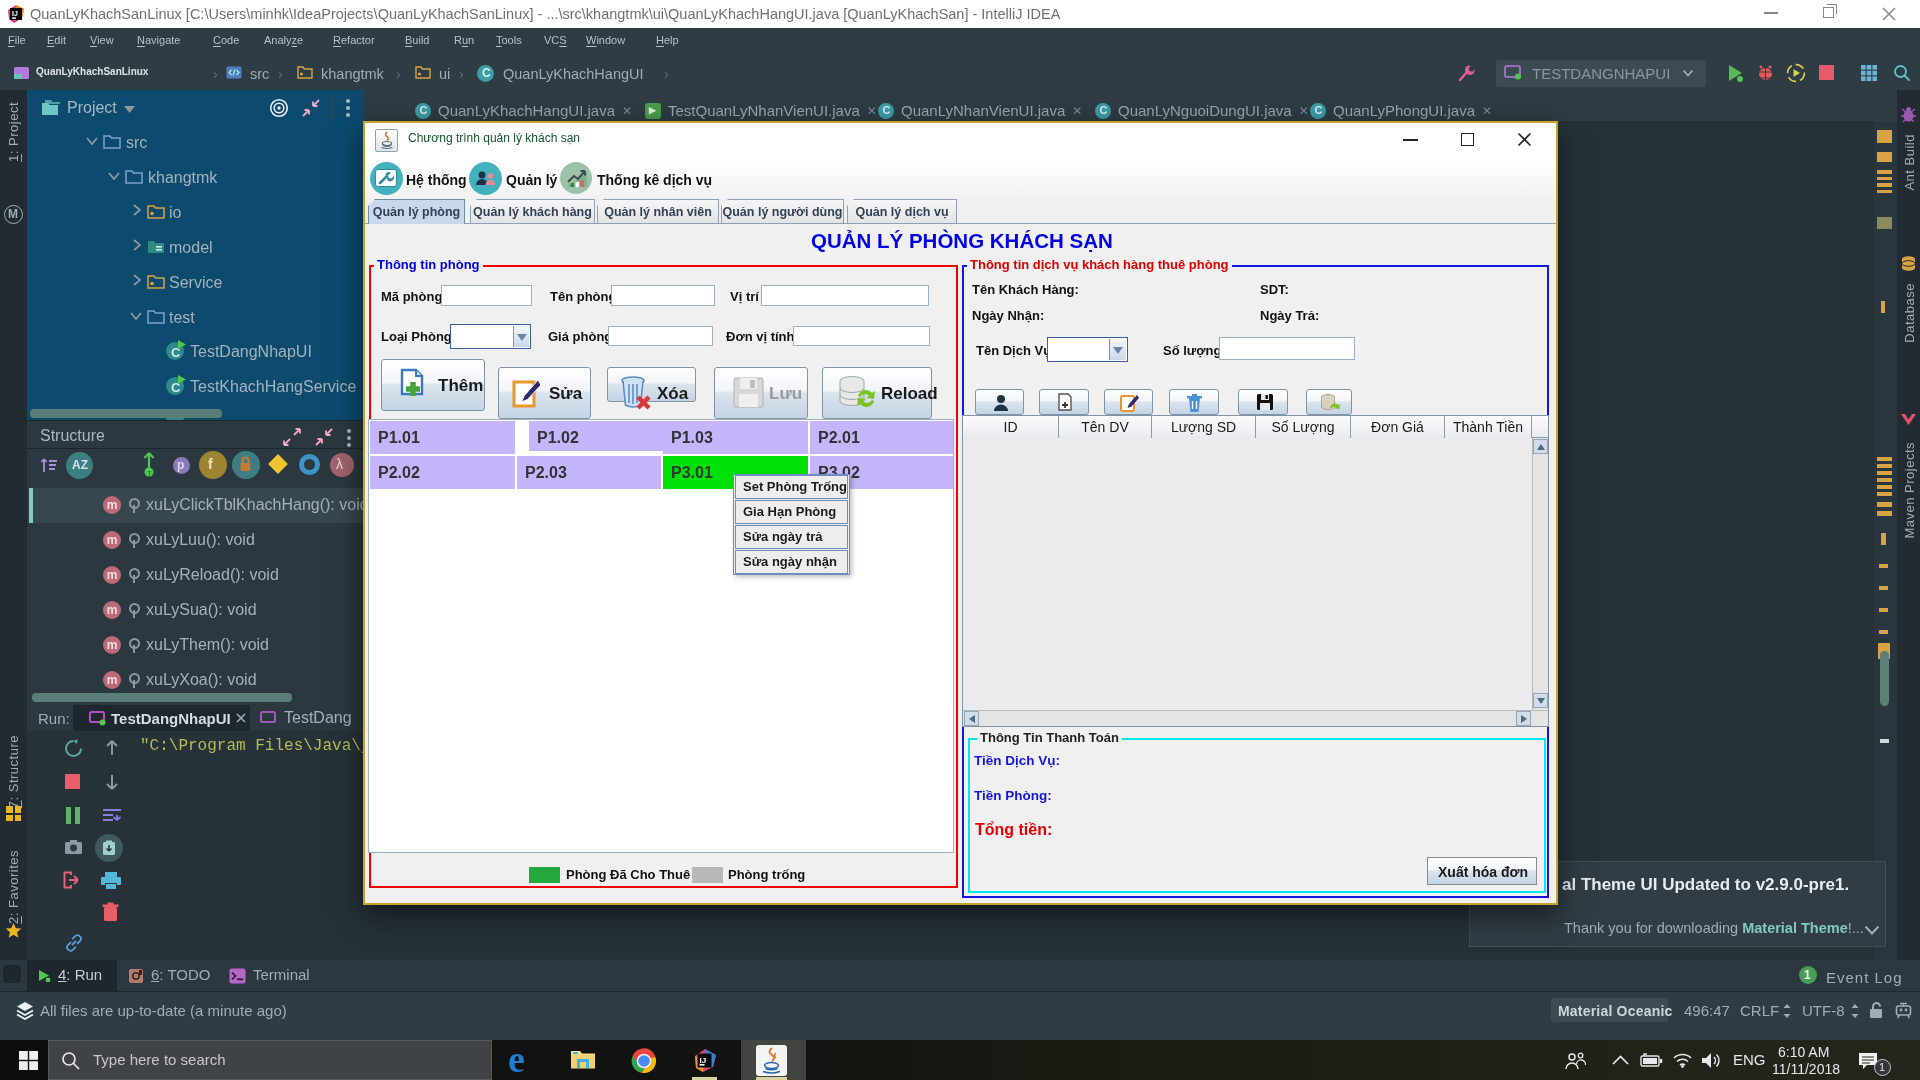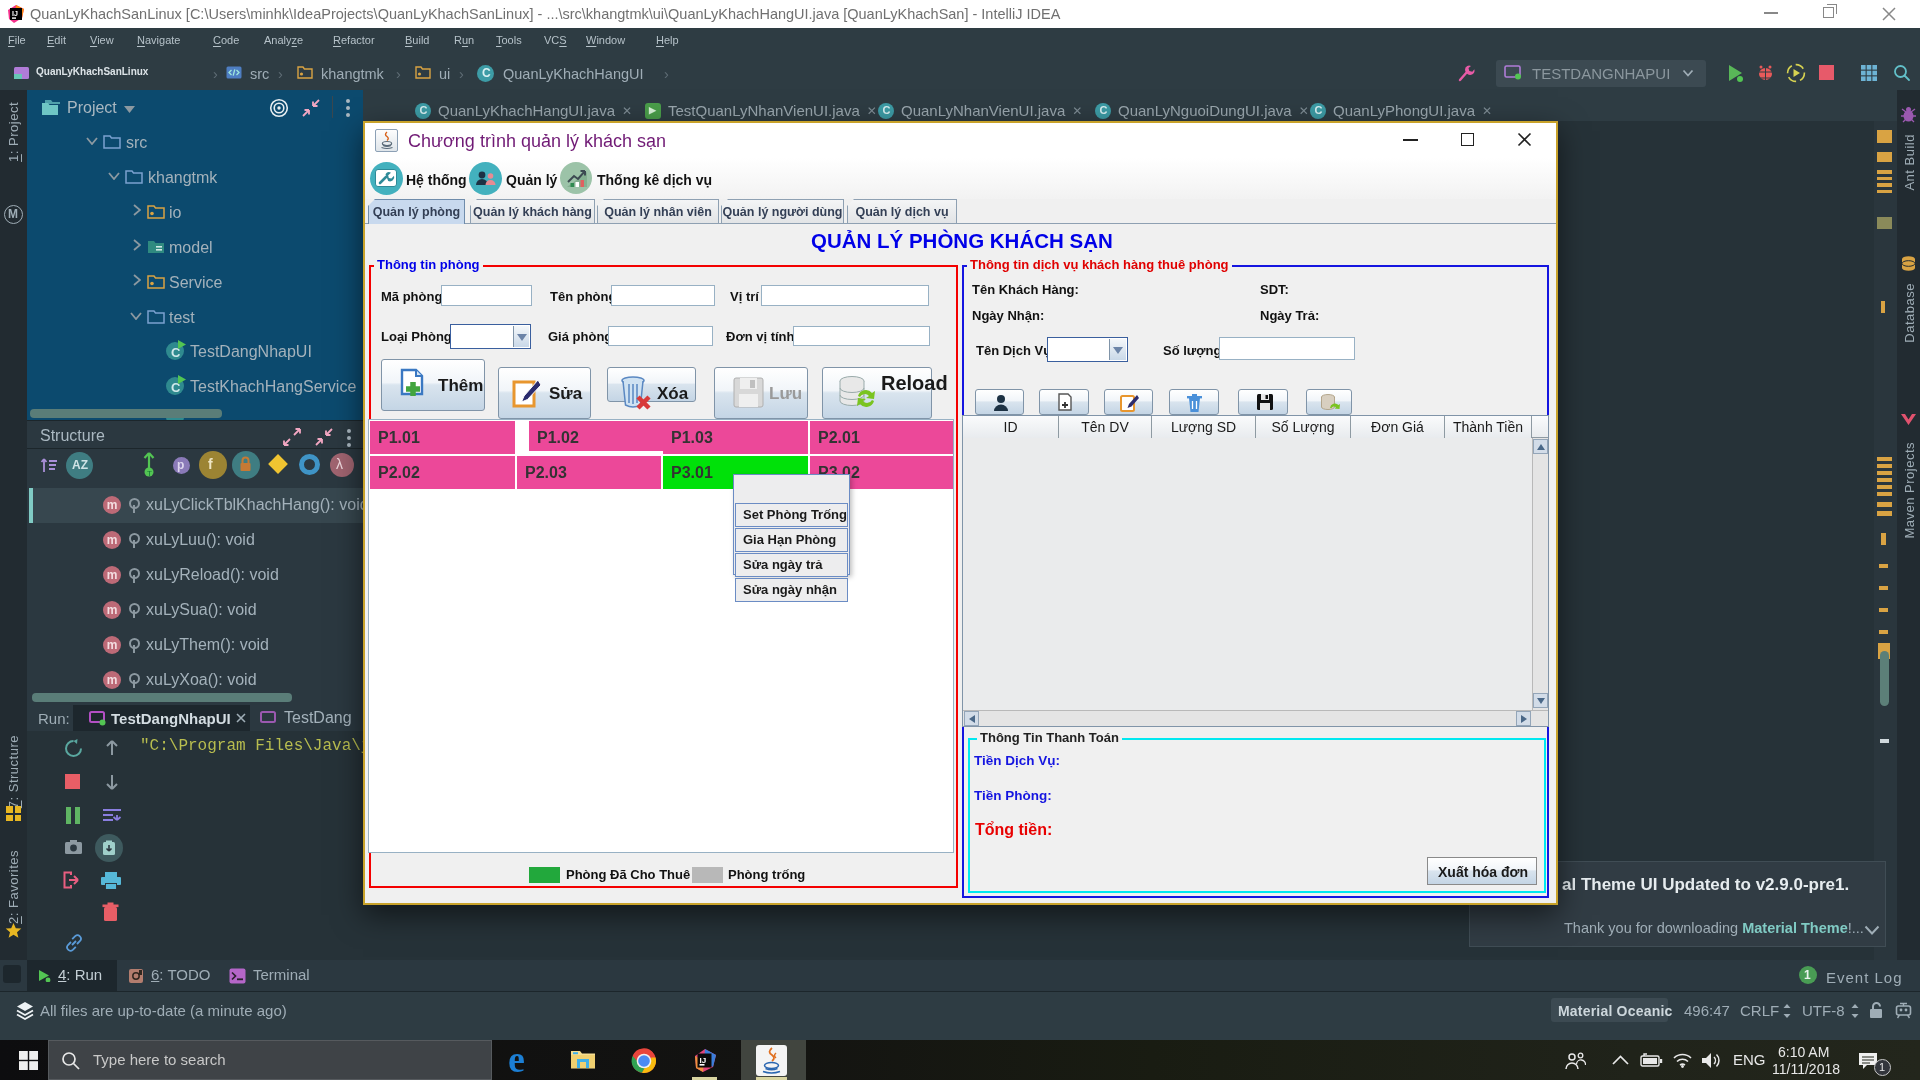--- a/index.html
+++ b/index.html
@@ -48,22 +48,22 @@
 
 #taskbar { left:0; top:1040px; width:1920px; height:40px; background:linear-gradient(90deg,#0d0d0f 0%,#131311 40%,#191c12 60%,#20231a 85%,#23261c 100%); }
 
 #appwin { left:363px; top:121px; width:1195px; height:784px; background:#f0f0f0; border:2px solid #c8a22a; box-shadow:0 10px 28px rgba(0,0,0,.55); z-index:5; }
 #appwin .w { position:absolute; }
 .lbl { position:absolute; font-weight:bold; color:#111; font-size:13px; white-space:nowrap; }
 .tf { position:absolute; background:#fff; border:1px solid #98b1c4; }
 .btn { position:absolute; background:linear-gradient(180deg,#ffffff 0%,#f1f5f9 45%,#d9e4ee 50%,#c4d5e5 100%); border:1px solid #8094a8; border-radius:3px; }
 .btn span { position:absolute; font-weight:bold; color:#1a1a1a; }
 .tab { position:absolute; top:76px; height:24px; background:linear-gradient(180deg,#f4f5f6,#e2e4e6); border:1px solid #8ea0b2; border-bottom:none; clip-path:polygon(0 100%, 0 7px, 7px 0, 100% 0, 100% 100%); font-weight:bold; color:#333f55; font-size:12.5px; text-align:center; }
-.mitem { position:absolute; left:1px; width:113px; height:24px; background:#ededee; border:1px solid #6b8cc4; font-weight:bold; color:#1a1a1a; font-size:13px; line-height:22px; padding-left:7px;margin-top:28px; }
-.cell { position:absolute; background:#ec4899; font-weight:bold; color:#333; font-size:16px; line-height:33px; padding-left:8px; }
+.mitem { position:absolute; left:1px; width:113px; height:24px; background:#ededee; border:1px solid #6b8cc4; font-weight:bold; color:#1a1a1a; font-size:13px; line-height:22px; padding-left:7px; }
+.cell { position:absolute; background:#c4b5fd; font-weight:bold; color:#333; font-size:16px; line-height:33px; padding-left:8px; }
 .hcol { position:absolute; top:293px; height:22px; border-right:1px solid #8e9aa2; font-size:14px; color:#1a1a1a; text-align:center; line-height:22px; background:linear-gradient(180deg,#fafbfc,#e8ebee); }
 </style>
 </head>
 <body>
 <div id="stage">
 
   <div class="abs" id="osbar">
     <span class="ttl">QuanLyKhachSanLinux [C:\Users\minhk\IdeaProjects\QuanLyKhachSanLinux] - ...\src\khangtmk\ui\QuanLyKhachHangUI.java [QuanLyKhachSan] - IntelliJ IDEA</span>
     <svg class="abs" style="left:6px;top:4px" width="20" height="20" viewBox="0 0 20 20">
       <path d="M2 6 L10 1 L18 5 L16 14 L8 19 L3 15 z" fill="#f4308b"></path>
@@ -569,21 +569,21 @@
   <div class="abs" id="appwin">
 
     <div class="w" style="left:0;top:0;width:1191px;height:35px;background:#fff"></div>
     <div class="w" style="left:10px;top:6px;width:23px;height:23px;background:linear-gradient(180deg,#fdfdfd,#dfe5ea);border:1px solid #8ca0b5;border-radius:2px">
       <svg class="w" style="left:3px;top:1px" width="16" height="19" viewBox="0 0 16 19">
         <path d="M8 1 q-3 2.5 0 4.5 q2.5 2 0 4" fill="none" stroke="#d86018" stroke-width="1.4"></path>
         <ellipse cx="8" cy="12.5" rx="4.6" ry="2" fill="none" stroke="#5a6a78" stroke-width="1.2"></ellipse>
         <path d="M4 14.5 q4 1.8 8 0 M2.5 16.5 q5.5 2 11 0" fill="none" stroke="#5a6a78" stroke-width="1.2"></path>
       </svg>
     </div>
-    <span class="w" style="left:43px;top:8px;font-size:18px;color:#701a75">Chương trình quản lý khách sạn</span>
+    <span class="w" style="left:43px;top:8px;font-size:12px;color:#14532d">Chương trình quản lý khách sạn</span>
     <div class="w" style="left:1038px;top:16px;width:15px;height:2px;background:#222"></div>
     <div class="w" style="left:1096px;top:10px;width:13px;height:13px;border:1.6px solid #222"></div>
     <svg class="w" style="left:1152px;top:9px" width="15" height="15" viewBox="0 0 15 15">
         <path d="M1.5 1.5 L13.5 13.5 M13.5 1.5 L1.5 13.5" stroke="#222" stroke-width="1.6"></path>
       </svg>
 
     <div class="w" style="left:0;top:35px;width:1191px;height:41px;background:linear-gradient(180deg,#ffffff,#f2f2f2)"></div>
     <div class="w" style="left:5px;top:39px;width:33px;height:33px;border-radius:50%;background:#43b1be"></div>
     <svg class="w" style="left:10px;top:46px" width="22" height="19" viewBox="0 0 22 19">
       <rect x="0.5" y="0.5" width="21" height="17" rx="2.5" fill="#fff" stroke="#2e8a98" stroke-width="1"></rect>
@@ -675,21 +675,21 @@
       <span style="left:54px;top:16px;font-size:17px;color:#9a9a9a">Lưu</span>
     </div>
     <div class="btn" style="left:457px;top:244px;width:110px;height:52px">
       <svg class="w" style="left:15px;top:7px" width="38" height="37" viewBox="0 0 38 37">
         <ellipse cx="14" cy="6" rx="12" ry="4.5" fill="#e8e8e8" stroke="#9aa"></ellipse>
         <path d="M2 6 v20 a12 4.5 0 0 0 24 0 V6" fill="#e8e8e8" stroke="#9aa"></path>
         <path d="M2 13 a12 4.5 0 0 0 24 0 M2 20 a12 4.5 0 0 0 24 0" fill="none" stroke="#9aa"></path>
         <path d="M20 21 a8 8 0 0 1 14 -3 l3 -2 l-1 8 l-8 -1 l3 -2 a5.5 5.5 0 0 0 -9 1 z" fill="#7ac420"></path>
         <path d="M36 26 a8 8 0 0 1 -14 3 l-3 2 l1 -8 l8 1 l-3 2 a5.5 5.5 0 0 0 9 -1 z" fill="#7ac420"></path>
       </svg>
-      <span style="left:58px;top:4px;font-size:20px">Reload</span>
+      <span style="left:58px;top:16px;font-size:17px">Reload</span>
     </div>
 
     <div class="w" style="left:3px;top:296px;width:586px;height:434px;background:#fff;border:1px solid #98b1c4"></div>
     <div class="cell" style="left:5px;top:298px;width:145px;height:33px">P1.01</div>
     <div class="cell" style="left:164px;top:298px;width:144px;height:30px">P1.02</div>
     <div class="cell" style="left:298px;top:298px;width:145px;height:33px">P1.03</div>
     <div class="cell" style="left:445px;top:298px;width:143px;height:33px">P2.01</div>
     <div class="cell" style="left:5px;top:333px;width:145px;height:33px">P2.02</div>
     <div class="cell" style="left:152px;top:333px;width:144px;height:33px">P2.03</div>
     <div class="cell" style="left:298px;top:333px;width:145px;height:33px;background:#00e109">P3.01</div>

